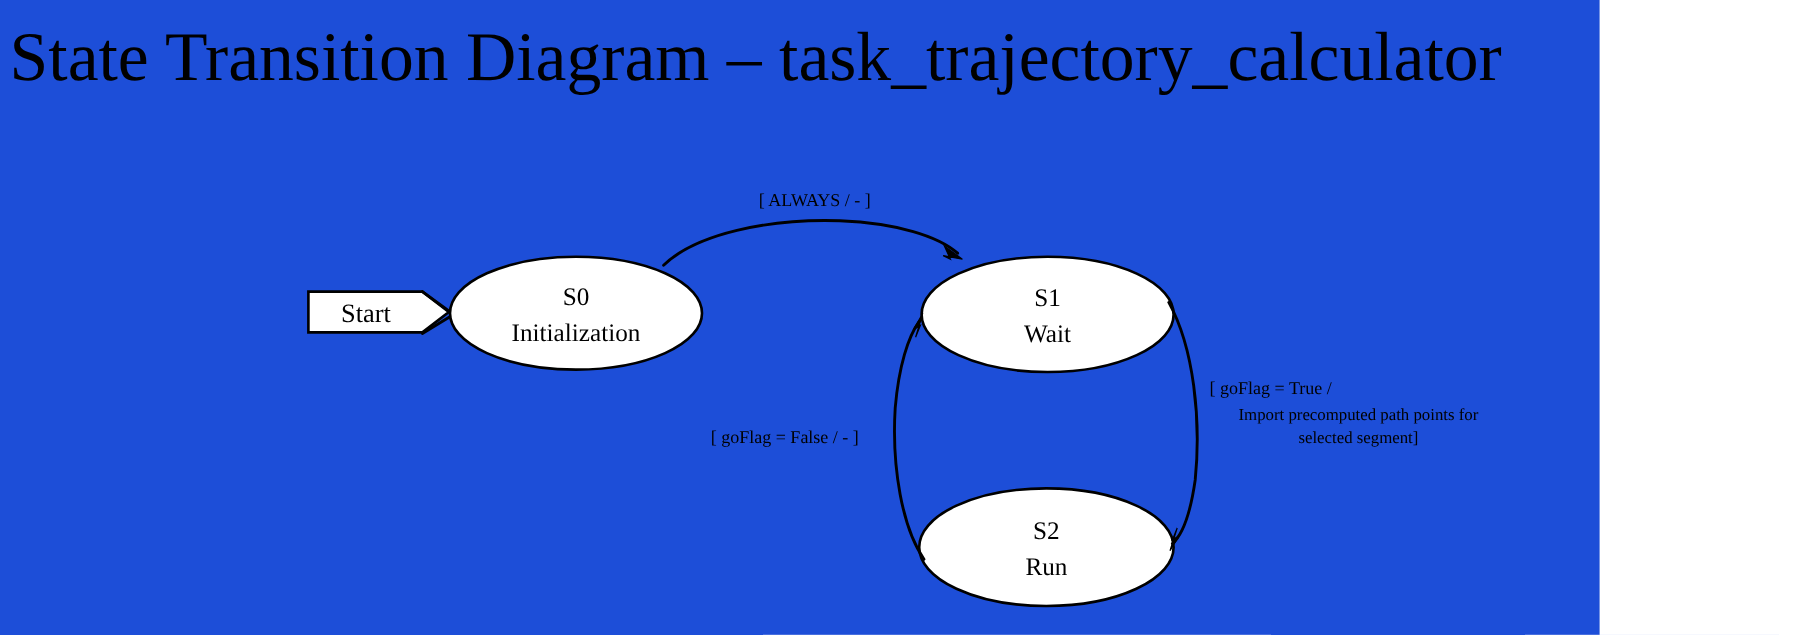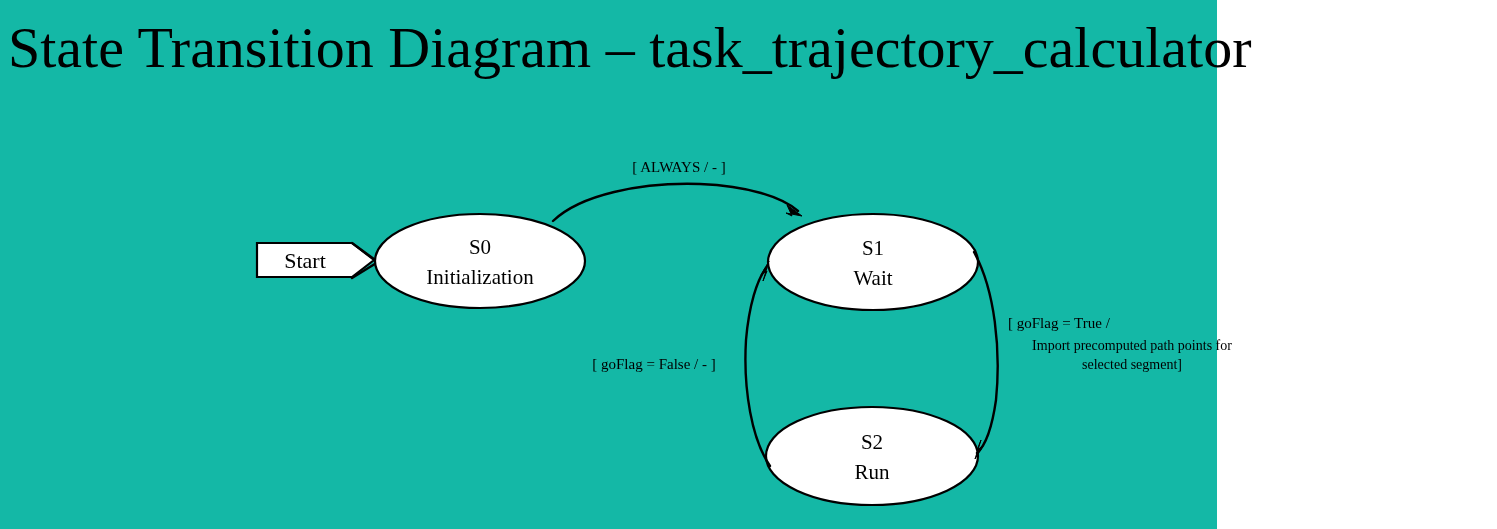--- a/index.html
+++ b/index.html
@@ -9,23 +9,23 @@
   }
   body {
     width: 1497px;
     height: 529px;
     overflow: hidden;
     font-family: "Liberation Serif", "DejaVu Serif", serif;
     color: #000000;
   }
   #page {
     position: relative;
-    width: 1217px;
+    width: 1333px;
     height: 529px;
-    background: #14b8a6;
+    background: #1d4ed8;
   }
   #diagram-title {
     position: absolute;
     left: 8px;
     top: 6px;
     width: 1480px;
     font-size: 58px;
     line-height: 84px;
     font-weight: 400;
     white-space: nowrap;

